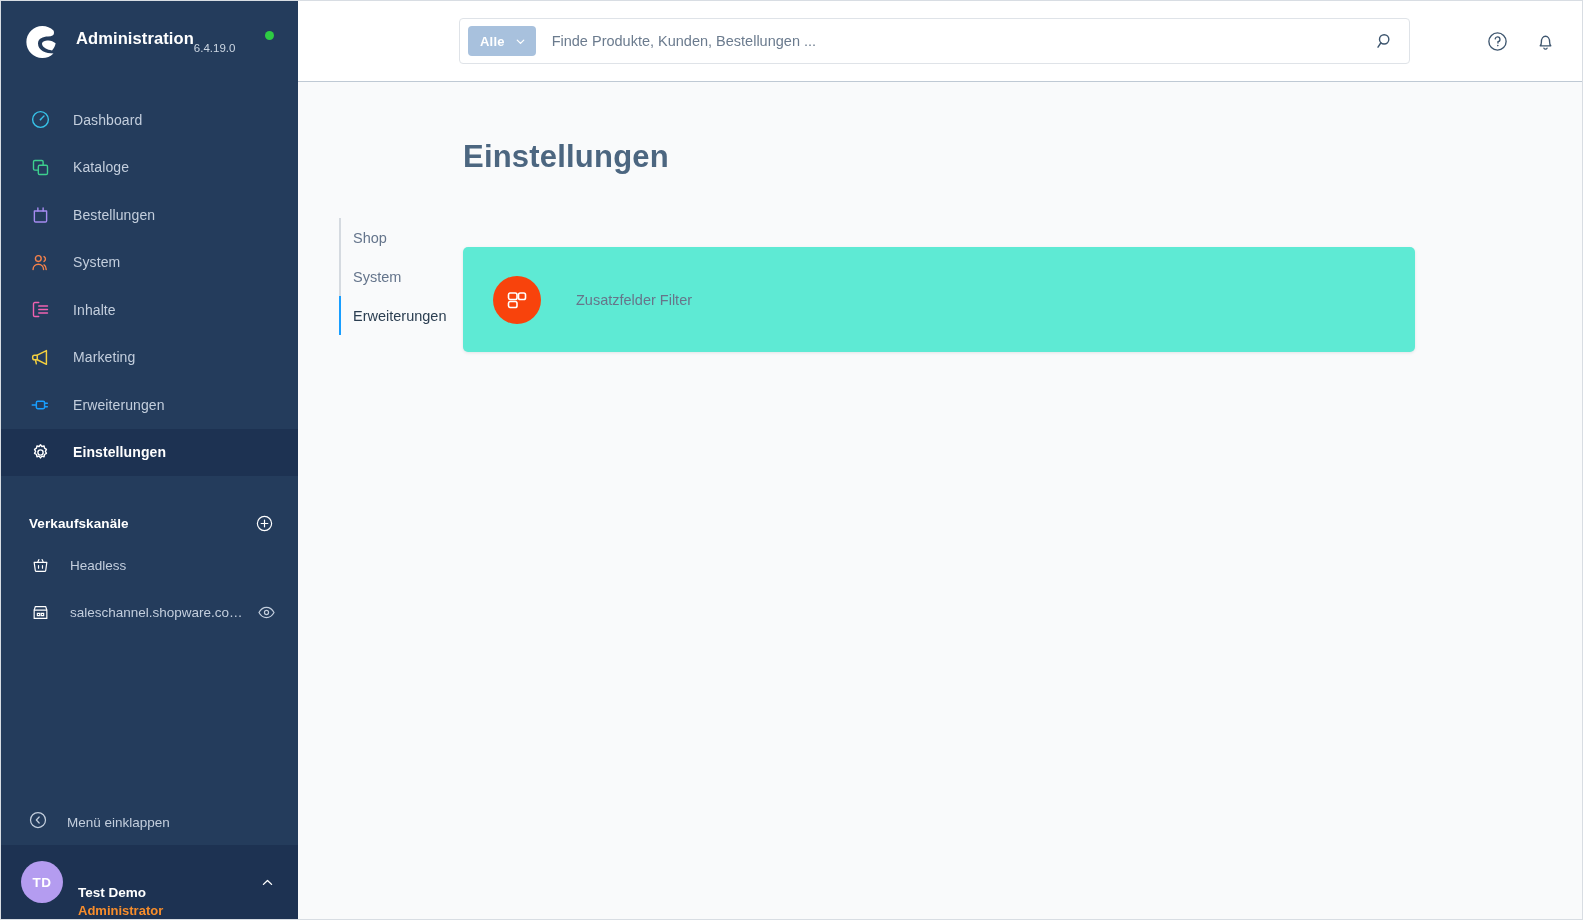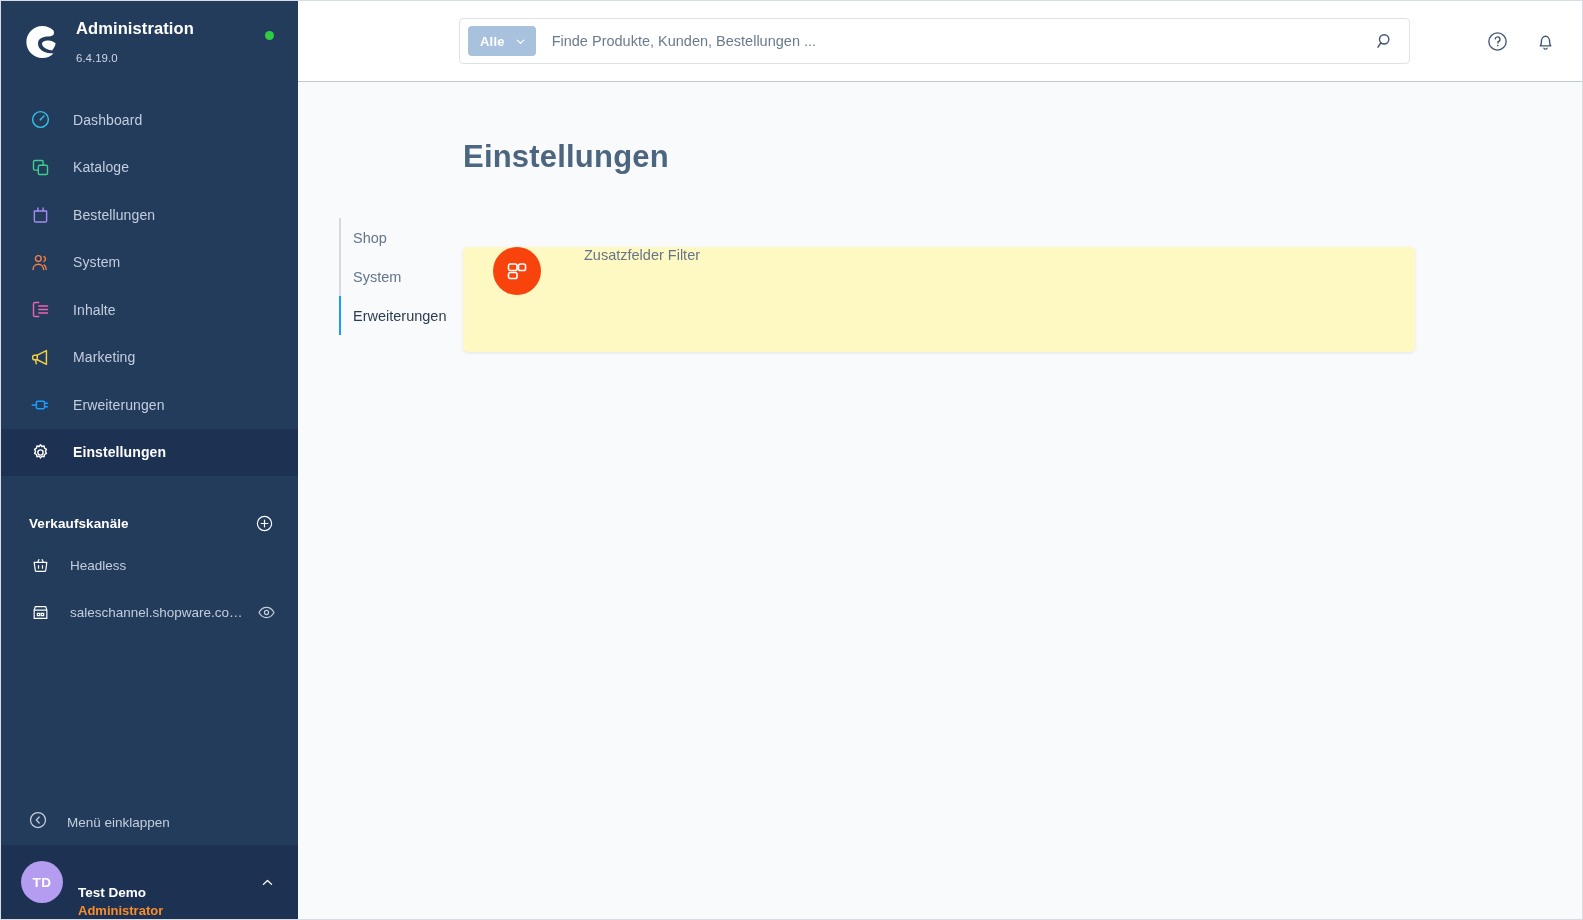--- a/index.html
+++ b/index.html
@@ -46,21 +46,21 @@
     height: 42px;
     flex-shrink: 0;
     display: flex;
     align-items: center;
     justify-content: center;
   }
 
   .brand-text {
     margin-left: 14px;
     display: flex;
-    flex-direction: column;
+    flex-direction: row;
     justify-content: center;
   }
 
   .brand-title {
     color: #ffffff;
     font-size: 16.5px;
     font-weight: bold;
     line-height: 20px;
     letter-spacing: 0.1px;
   }
@@ -394,27 +394,26 @@
     border-left-color: #189eff;
     color: #2b3e51;
   }
 
   .card {
     position: absolute;
     left: 165px;
     top: 165px;
     width: 952px;
     height: 105px;
-    background: #fef9c3;
+    background: #5eead4;
     border-radius: 5px;
     box-shadow: 0 1px 3px rgba(120, 134, 150, 0.18);
     display: flex;
-    align-items: flex-start;
+    align-items: center;
     padding-left: 30px;
-    gap: 8px;
   }
 
   .ext-logo {
     width: 48px;
     height: 48px;
     border-radius: 50%;
     background: #f8430c;
     display: flex;
     align-items: center;
     justify-content: center;

